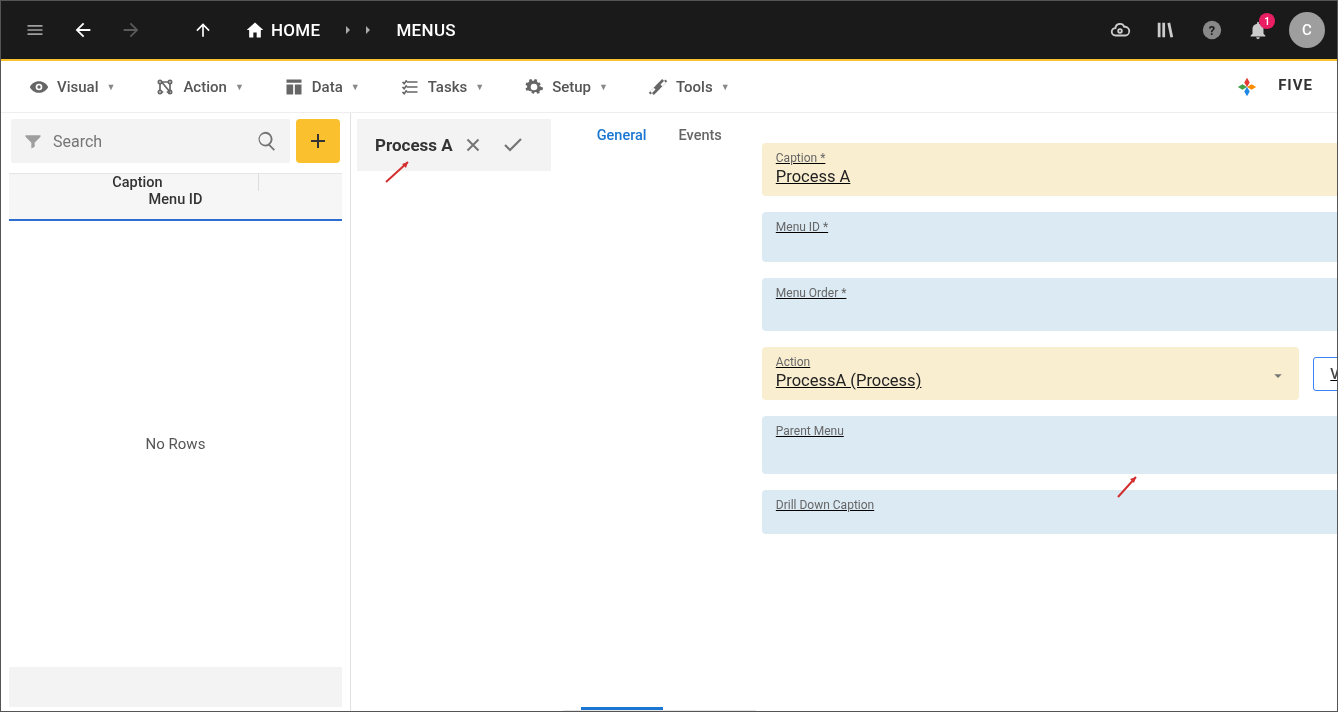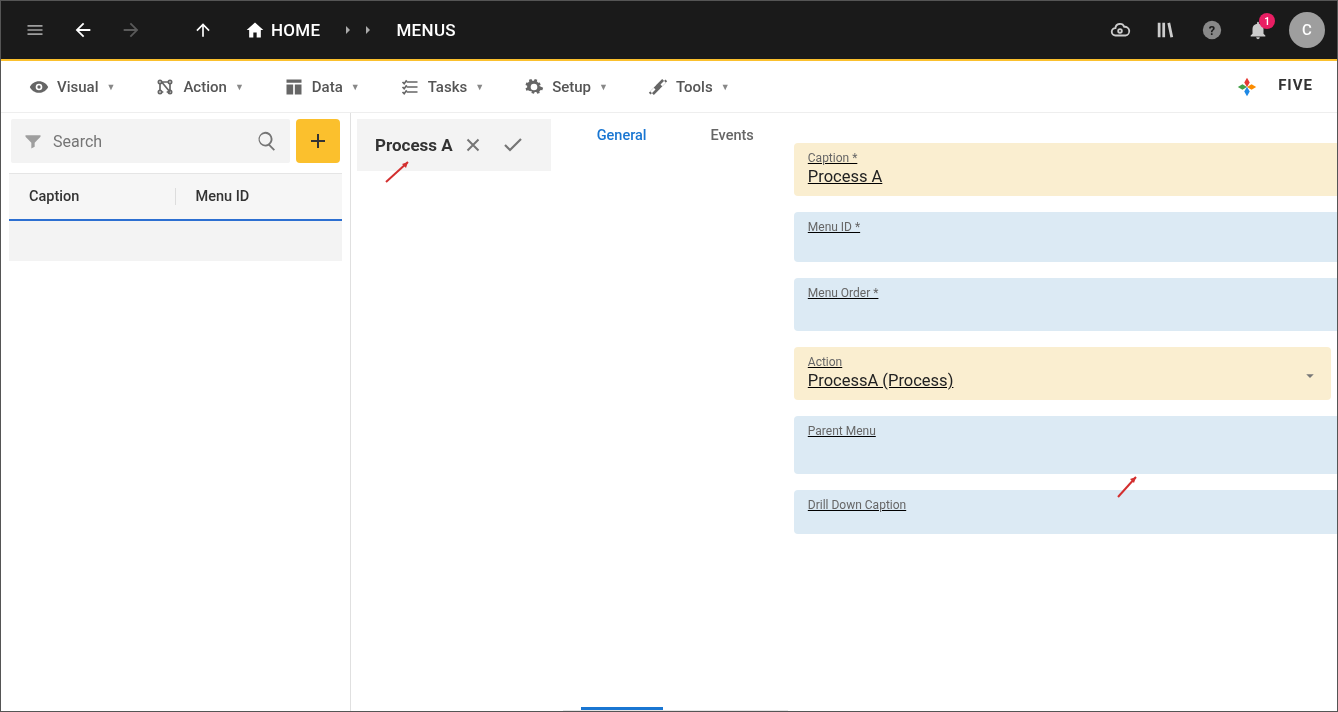--- a/index.html
+++ b/index.html
@@ -34,33 +34,33 @@
 
 
 .search-bar { display: flex; align-items: center; margin: 6px 6px; gap: 6px; }
 .search-box { flex: 1; background: #f3f3f3; height: 44px; display: flex; align-items: center; padding: 0 12px; border-radius: 2px; }
 .search-box input { flex: 1; border: none; background: transparent; font-size: 16px; color: #444; outline: none; }
 .search-box .filter-i { color: #9e9e9e; margin-right: 10px; }
 .search-box .search-i { color: #757575; }
 .add-btn { width: 44px; height: 44px; background: #fbc02d; border-radius: 4px; display: flex; align-items: center; justify-content: center; color: #333; }
 
 
-.col-headers { display: flex; height: 48px; align-items: center; background: #f6f6f6; border-top: 1px solid #e5e5e5; border-bottom: 2px solid #2c6fd1; margin: 4px 4px 0 4px; }
+.col-headers { display: flex; height: 48px; align-items: center; background: #f6f6f6; border-top: 1px solid #e5e5e5; border-bottom: 2px solid #2c6fd1; margin: 4px 4px 0 4px; flex-direction: column; }
 .col-headers .col { padding: 0 20px; font-weight: 500; font-size: 14.5px; color: #333; }
 .col-headers .col:first-child { width: 50%; border-right: 1px solid #ddd; }
 .no-rows { flex: 1; display: flex; align-items: center; justify-content: center; color: #555; font-size: 15px; background: #fff; }
 .bottom-strip { height: 40px; background: #f3f3f3; margin: 0 4px 4px 4px; }
 
 
 .detail-header { height: 52px; background: #f3f3f3; display: flex; align-items: center; padding: 0 18px; margin: 6px 6px 0 6px; }
 .detail-title { font-weight: 700; font-size: 17px; color: #333; flex: 1; }
 .detail-header .act { width: 40px; height: 40px; display: flex; align-items: center; justify-content: center; color: #757575; }
 
 
-.tabs { display: flex; padding: 0 18px; border-bottom: 1px solid #e5e5e5; margin: 0 6px; gap: 32px; }
+.tabs { display: flex; padding: 0 18px; border-bottom: 1px solid #e5e5e5; margin: 0 6px; }
 .tab { padding: 14px 16px; font-weight: 500; font-size: 14.5px; color: #666; border-bottom: 3px solid transparent; }
 .tab.active { color: #1976d2; border-bottom-color: #1976d2; }
 
 
 .form-scroll { flex: 1; overflow-y: auto; padding: 30px 5px 10px 0; position: relative; text-decoration: underline; }
 .form-inner { width: 620px; margin: 0 auto; display: flex; flex-direction: column; gap: 16px; }
 .field-row { display: flex; align-items: center; gap: 14px; }
 .field { flex: 1; border-radius: 4px; padding: 8px 14px 10px 14px; min-height: 50px; position: relative; }
 .field.blue { background: #dceaf4; }
 .field.yellow { background: #faeed0; }
@@ -240,20 +240,21 @@
       <div class="add-btn">
         <svg width="24" height="24" viewBox="0 0 24 24" fill="currentColor">
             <path d="M11 5h2v6h6v2h-6v6h-2v-6H5v-2h6z"></path>
           </svg>
       </div>
     </div>
     <div class="col-headers">
       <div class="col">Caption</div>
       <div class="col">Menu ID</div>
     </div>
+    <div class="no-rows">No Rows</div>
     <div class="bottom-strip"></div>
   </div>
 
   <div class="right-panel">
     <div class="detail-header">
       <div class="detail-title">Process A</div>
       <div class="act">
         <svg width="22" height="22" viewBox="0 0 24 24" fill="currentColor">
             <path d="M18 6L6 18M6 6l12 12" stroke="currentColor" stroke-width="2.2"></path>
           </svg>

